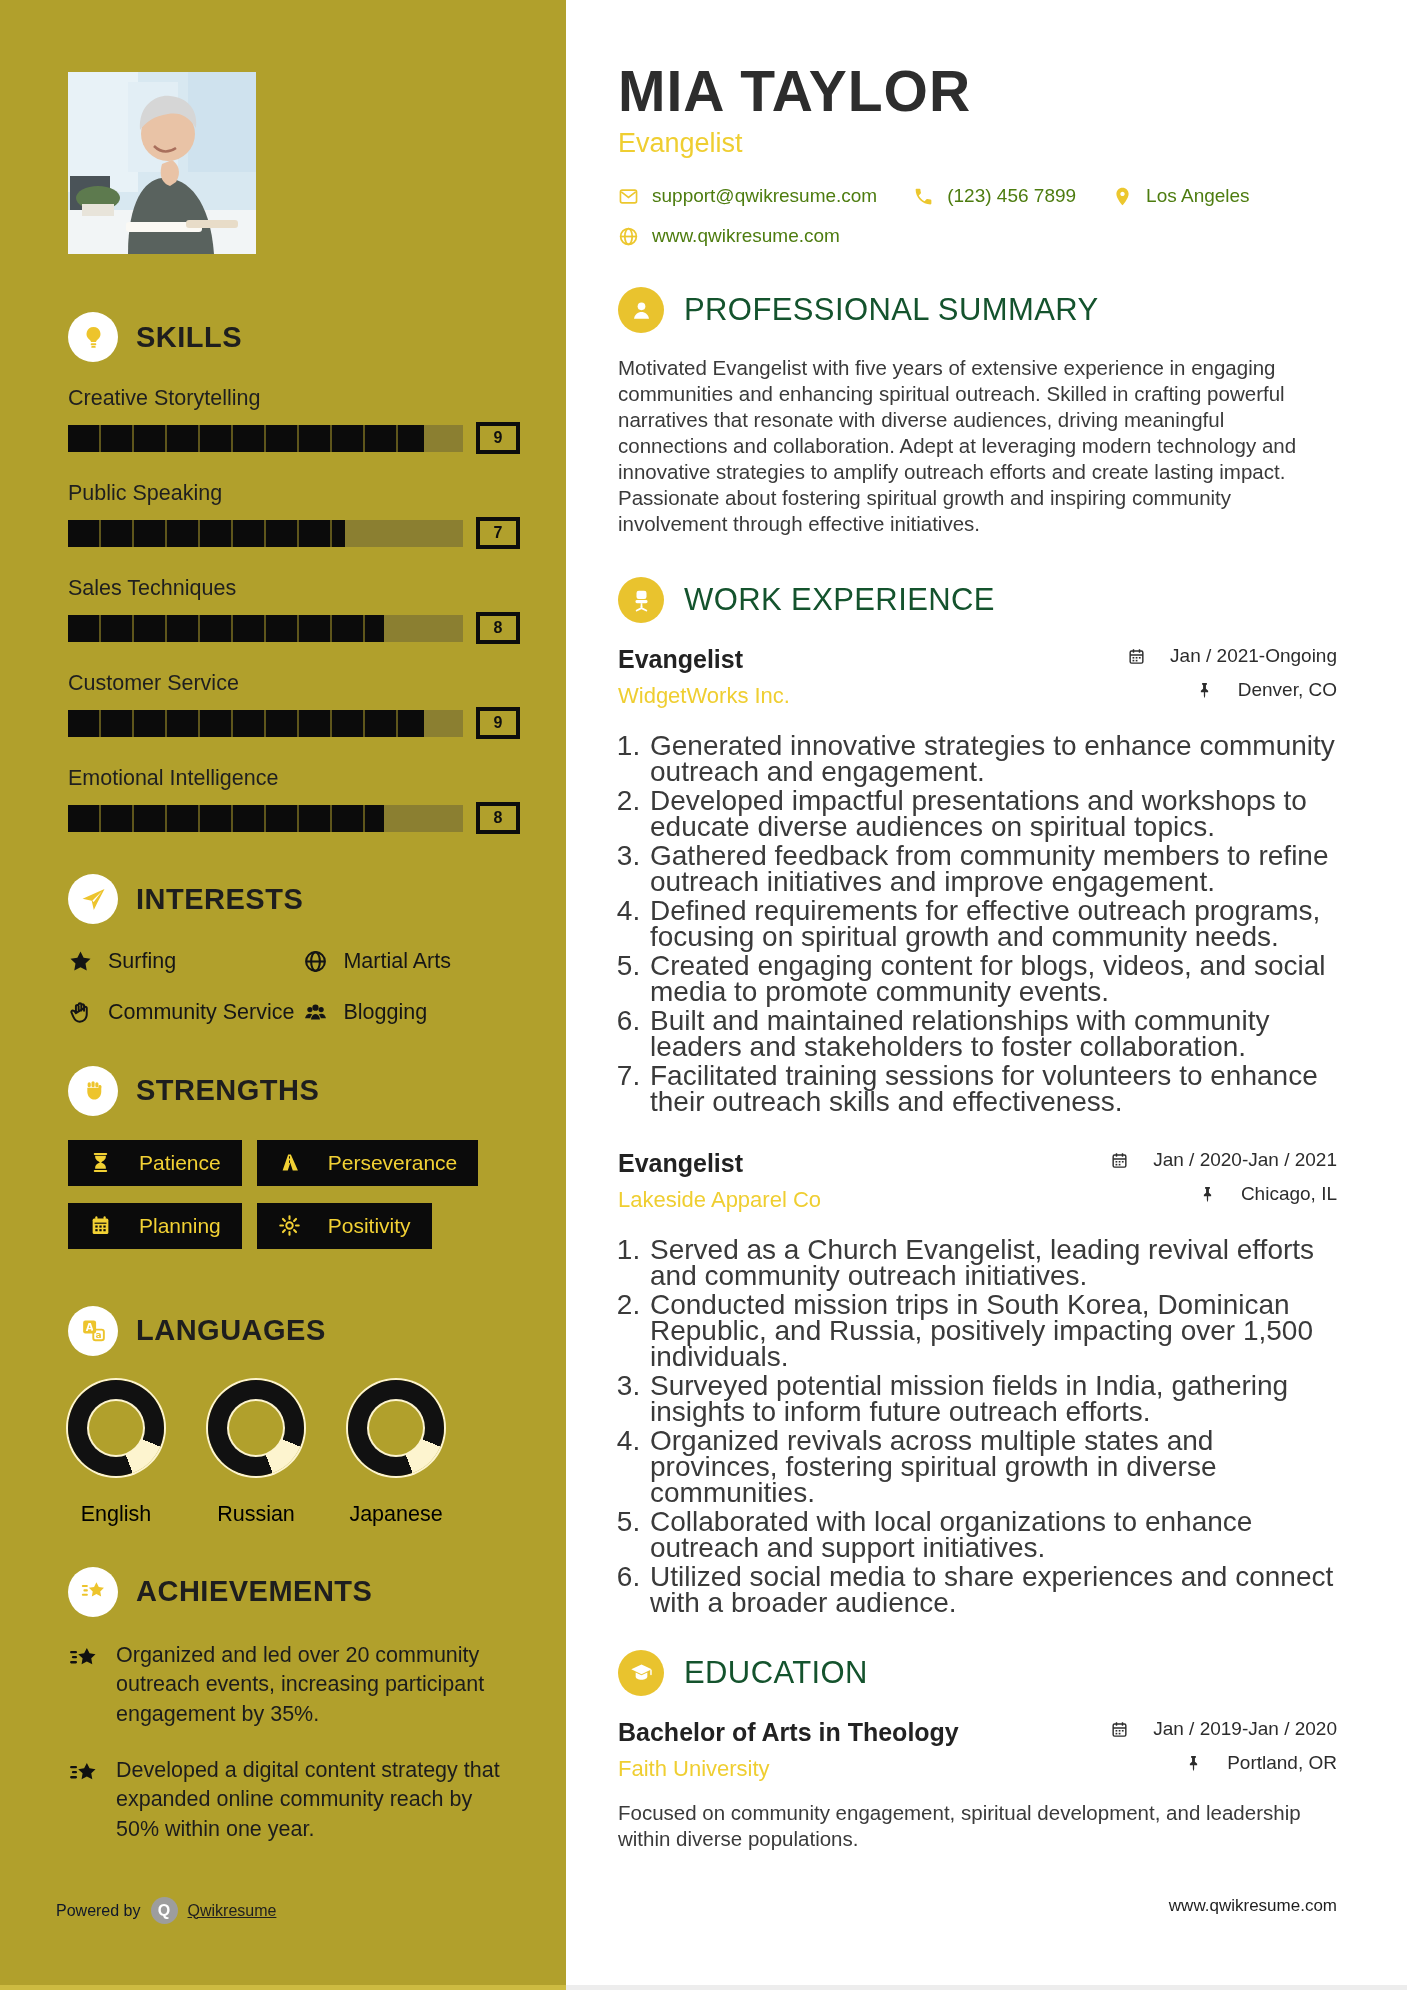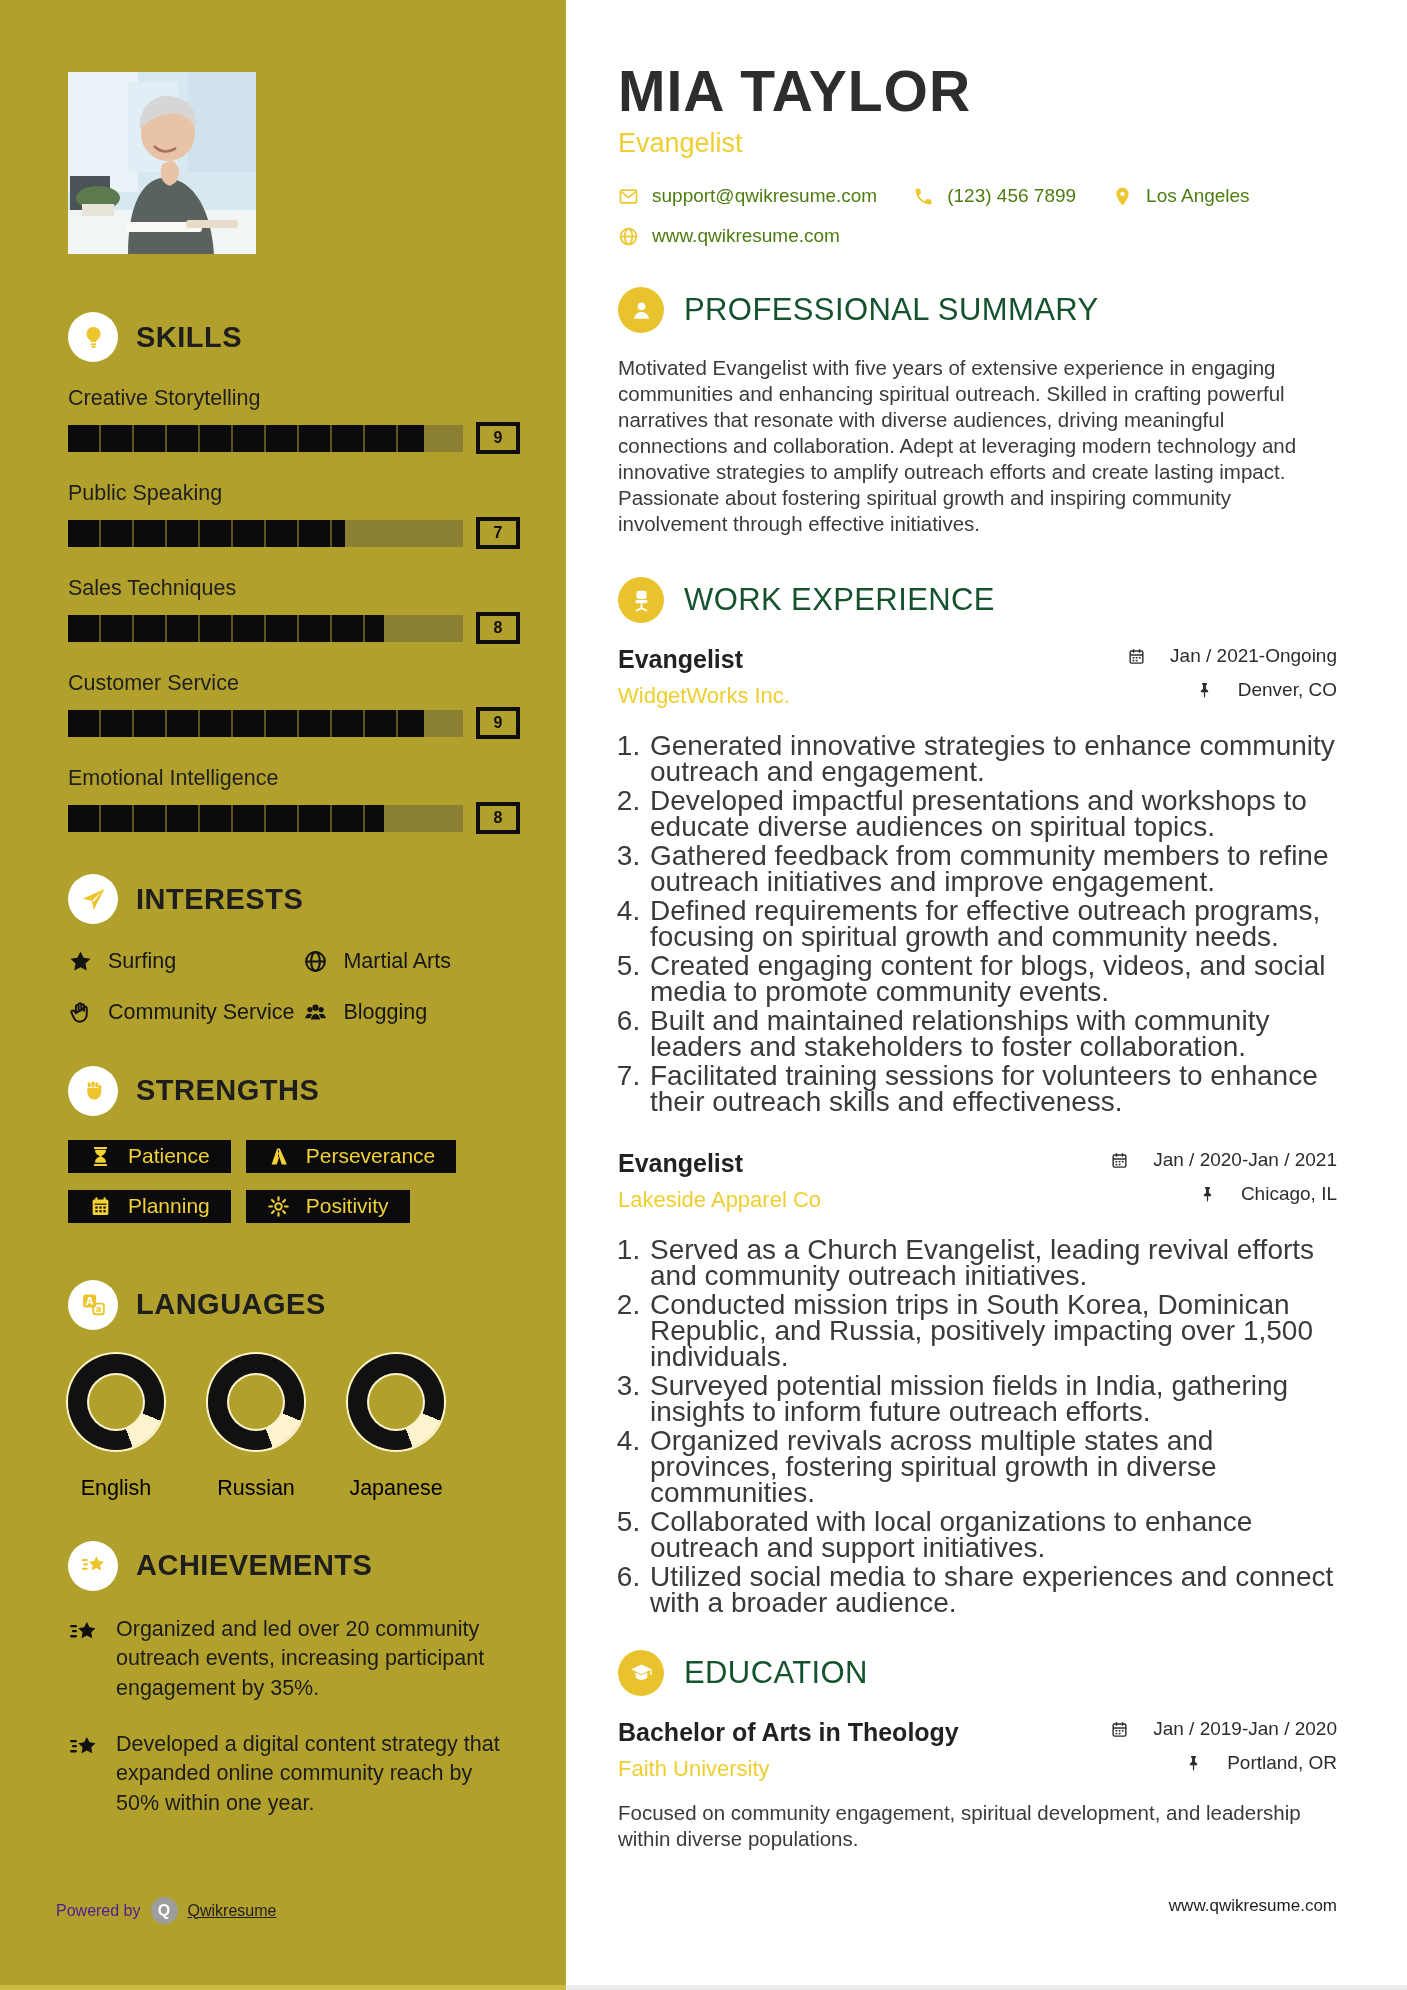--- a/index.html
+++ b/index.html
@@ -25,39 +25,39 @@
             background-image:repeating-linear-gradient(90deg,transparent 0 31px,rgba(177,160,44,.5) 31px 33px);}
   .num-box{width:36px;height:24px;border:4px solid #0d0d0d;margin-left:13px;flex:0 0 auto;
            display:flex;align-items:center;justify-content:center;
            font-size:16px;font-weight:bold;color:#101010;}
   
   .int-grid{display:grid;grid-template-columns:1.05fr 1fr;gap:24px 8px;}
   .int-item{display:flex;align-items:flex-start;gap:15px;font-size:21.5px;color:#161616;line-height:1.25;}
   .int-item .ic{width:25px;height:25px;color:#141414;fill:currentColor;flex:0 0 auto;margin-top:1px;}
   
   .badges{display:flex;flex-wrap:wrap;}
-  .badge{display:inline-flex;align-items:center;gap:16px;background:#0b0b0b;height:33px;
+  .badge{display:inline-flex;align-items:center;gap:27px;background:#0b0b0b;height:46px;
          padding:0 21px;margin:0 15px 17px 0;}
   .badge .ic{width:23px;height:23px;color:#f2d134;fill:currentColor;}
   .badge-label{font-size:21px;color:#f2d134;}
   
   .langs{display:flex;gap:44px;margin-top:6px;}
   .lang{display:flex;flex-direction:column;align-items:center;}
   .donut{width:96px;height:96px;border-radius:50%;position:relative;
          box-shadow:0 0 0 2px #fdf4cf;}
   .donut::after{content:"";position:absolute;inset:21px;border-radius:50%;background:#b1a02c;
                 box-shadow:0 0 0 2px #fdf4cf;}
   .lang-label{margin-top:26px;font-size:21.5px;color:#000000;}
   
   .ach-item{display:flex;gap:17px;margin-bottom:26px;}
   .ach-item .ic{width:31px;height:31px;color:#101010;fill:currentColor;flex:0 0 auto;margin-top:2px;}
   .ach-text{font-size:21.5px;color:#1c1c1c;line-height:1.38;}
   
   .side-footer{position:absolute;left:56px;bottom:66px;display:flex;align-items:center;gap:10px;}
-  .powered{font-size:16px;color:#4c1d95;}
+  .powered{font-size:16px;color:#0f172a;}
   .qlogo{width:27px;height:27px;border-radius:50%;background:#9d9d9d;display:flex;
          align-items:center;justify-content:center;color:#ffffff;font-size:16px;font-weight:bold;}
   .qlink{font-size:16px;color:#1f1f1f;text-decoration:underline;}
   .side-strip{position:absolute;left:0;bottom:0;width:100%;height:5px;background:#cdbb41;}
   
   .main{flex:1;box-sizing:border-box;padding:48px 70px 0 52px;position:relative;background:#fff;}
   .name{font-size:57px;font-weight:bold;color:#2d2d2d;letter-spacing:1px;margin:10px 0 4px 0;}
   .role{font-size:27px;color:#efce31;margin-bottom:26px;}
   .contact-row{display:flex;align-items:center;gap:14px;margin-bottom:18px;flex-wrap:wrap;}
   .contact-item{display:flex;align-items:center;gap:13px;font-size:19px;color:#4d7c0f;margin-right:22px;}

